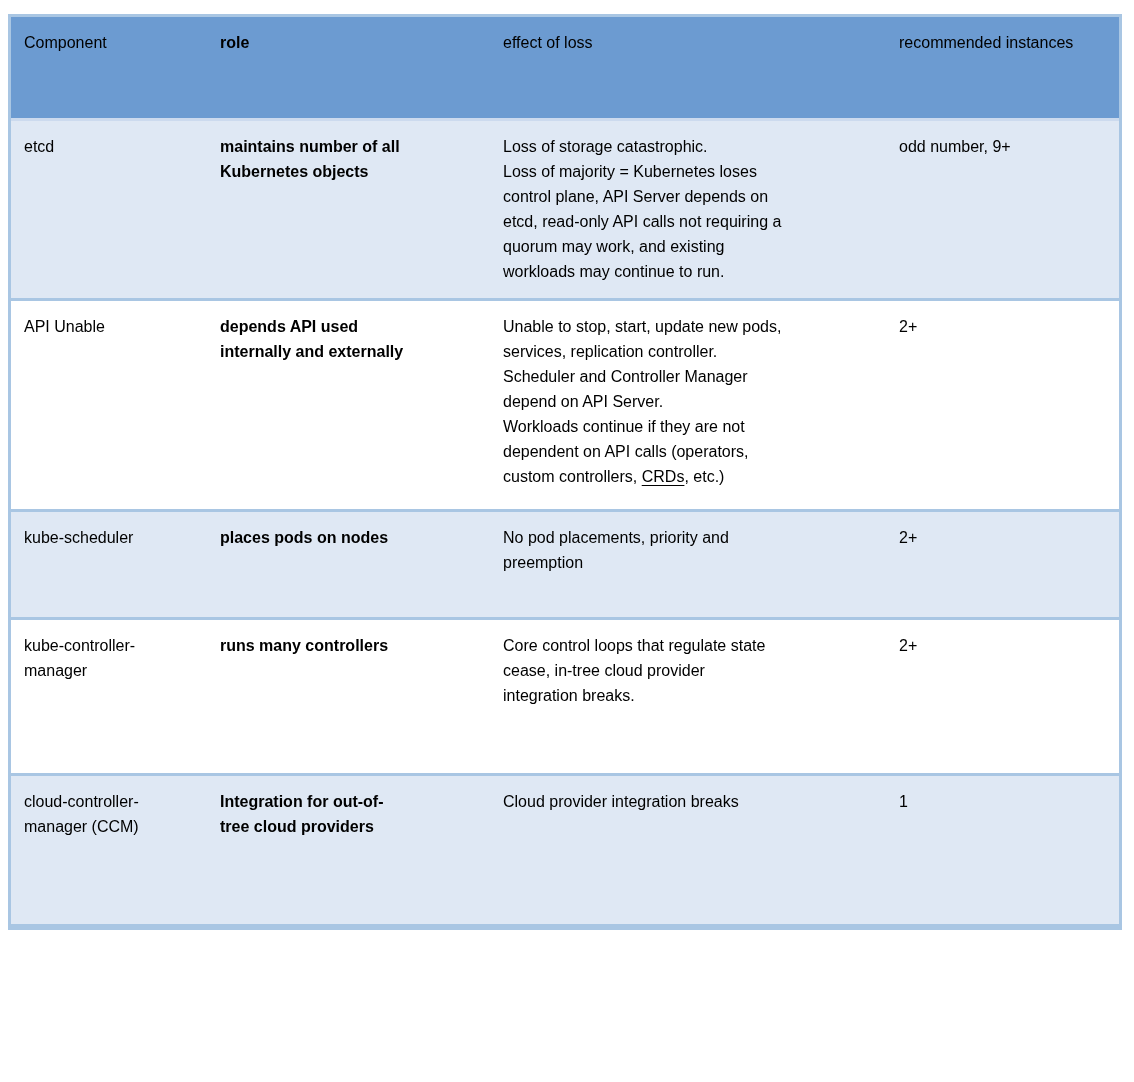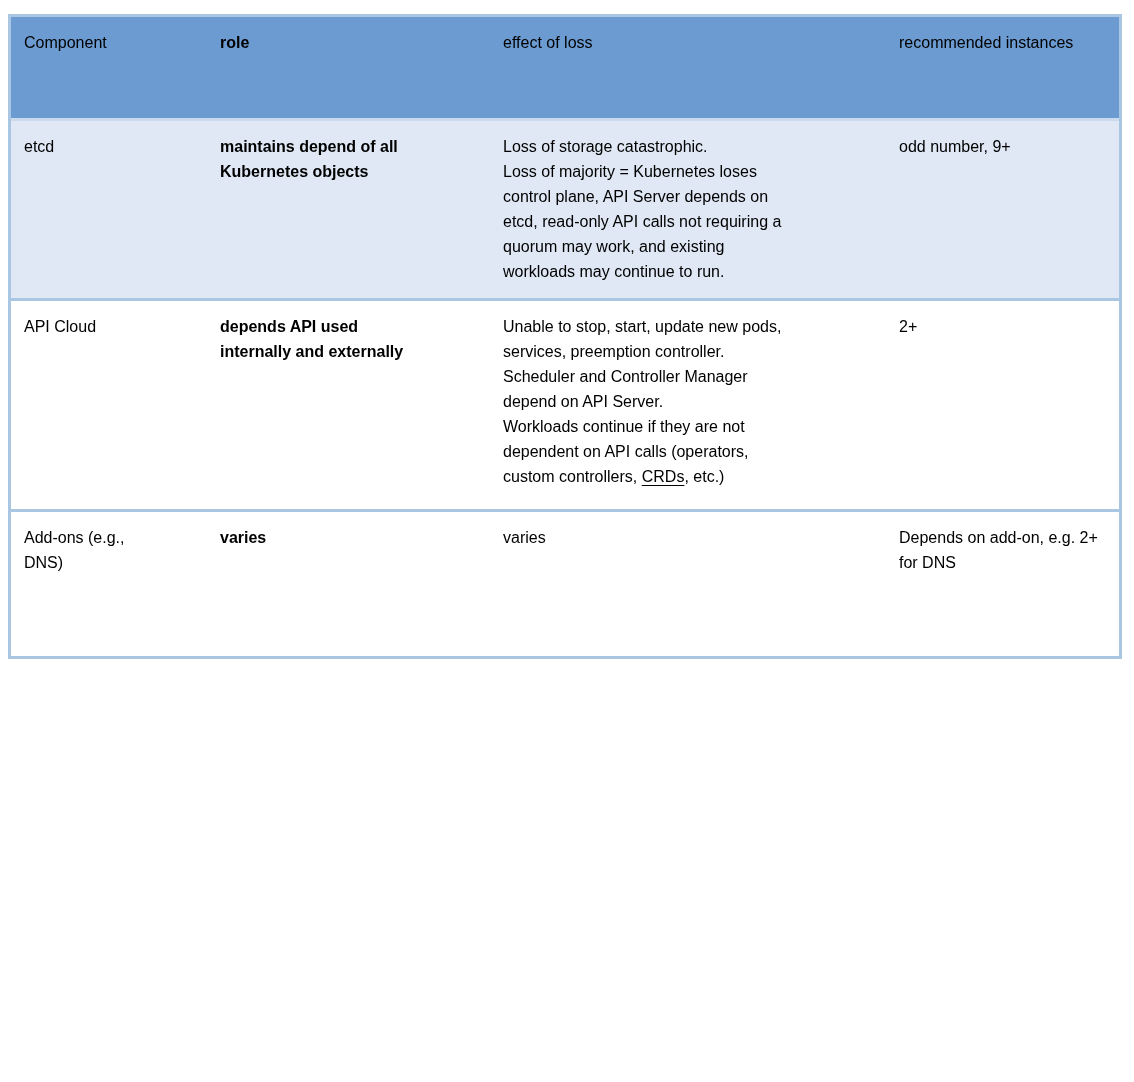--- a/index.html
+++ b/index.html
@@ -97,63 +97,94 @@
             <div class="cell-text">recommended instances</div>
           </th>
       </tr>
     </thead>
     <tbody>
       <tr class="shaded row-etcd">
         <td>
             <div class="cell-text">etcd</div>
           </td>
         <td>
-            <div class="cell-text">maintains depend of all Kubernetes objects</div>
+            <div class="cell-text">maintains number of all Kubernetes objects</div>
           </td>
         <td>
             <div class="cell-text">Loss of storage catastrophic.
 Loss of majority = Kubernetes loses
 control plane, API Server depends on
 etcd, read-only API calls not requiring a
 quorum may work, and existing
 workloads may continue to run.</div>
           </td>
         <td>
             <div class="cell-text">odd number, 9+</div>
           </td>
       </tr>
       <tr class="row-api">
         <td>
-            <div class="cell-text">API Cloud</div>
+            <div class="cell-text">API Unable</div>
           </td>
         <td>
             <div class="cell-text">depends API used internally and externally</div>
           </td>
         <td>
             <div class="cell-text"><span>Unable to stop, start, update new pods,
-services, preemption controller.
+services, replication controller.
 Scheduler and Controller Manager
 depend on API Server.
 Workloads continue if they are not
 dependent on API calls (operators,
 custom controllers, </span><span class="misspelled">CRDs</span><span>, etc.)</span></div>
           </td>
         <td>
             <div class="cell-text">2+</div>
           </td>
       </tr>
-      <tr class="row-addons">
+      <tr class="shaded row-sched">
         <td>
-            <div class="cell-text">Add-ons (e.g., DNS)</div>
+            <div class="cell-text">kube-scheduler</div>
           </td>
         <td>
-            <div class="cell-text">varies</div>
+            <div class="cell-text">places pods on nodes</div>
           </td>
         <td>
-            <div class="cell-text">varies</div>
+            <div class="cell-text">No pod placements, priority and
+preemption</div>
           </td>
         <td>
-            <div class="cell-text">Depends on add-on, e.g. 2+ for DNS</div>
+            <div class="cell-text">2+</div>
+          </td>
+      </tr>
+      <tr class="row-kcm">
+        <td>
+            <div class="cell-text">kube-controller-manager</div>
+          </td>
+        <td>
+            <div class="cell-text">runs many controllers</div>
+          </td>
+        <td>
+            <div class="cell-text">Core control loops that regulate state
+cease, in-tree cloud provider
+integration breaks.</div>
+          </td>
+        <td>
+            <div class="cell-text">2+</div>
+          </td>
+      </tr>
+      <tr class="shaded row-ccm">
+        <td>
+            <div class="cell-text">cloud-controller-manager (CCM)</div>
+          </td>
+        <td>
+            <div class="cell-text">Integration for out-of-tree cloud providers</div>
+          </td>
+        <td>
+            <div class="cell-text">Cloud provider integration breaks</div>
+          </td>
+        <td>
+            <div class="cell-text">1</div>
           </td>
       </tr>
     </tbody>
   </table>
 </div>
 
 </body></html>

